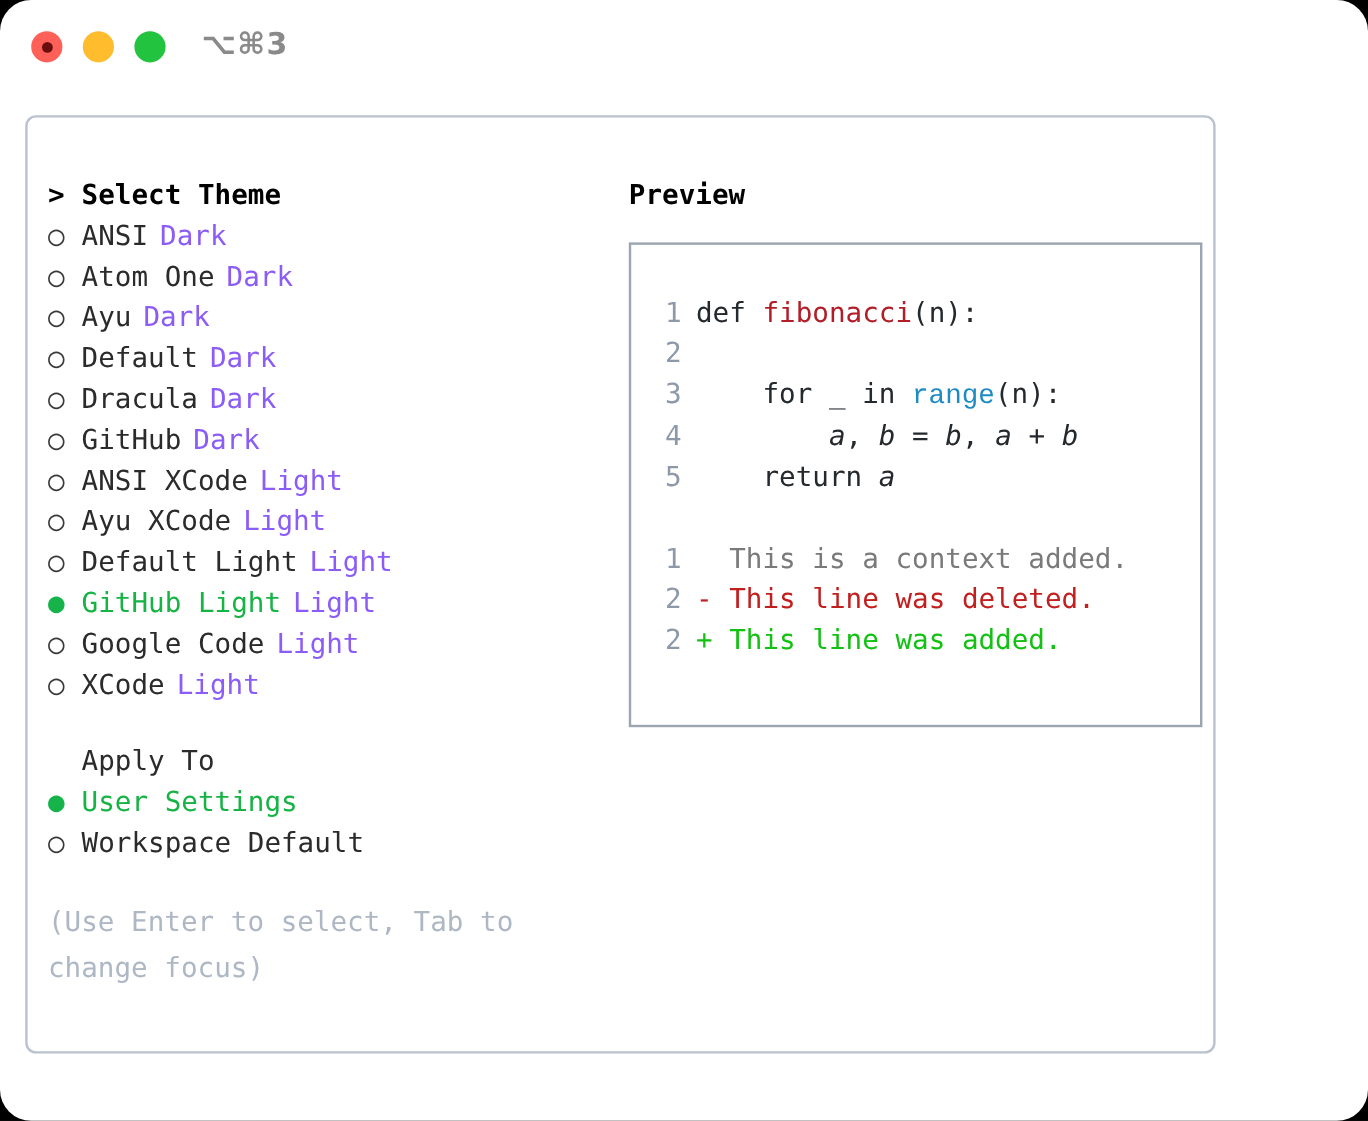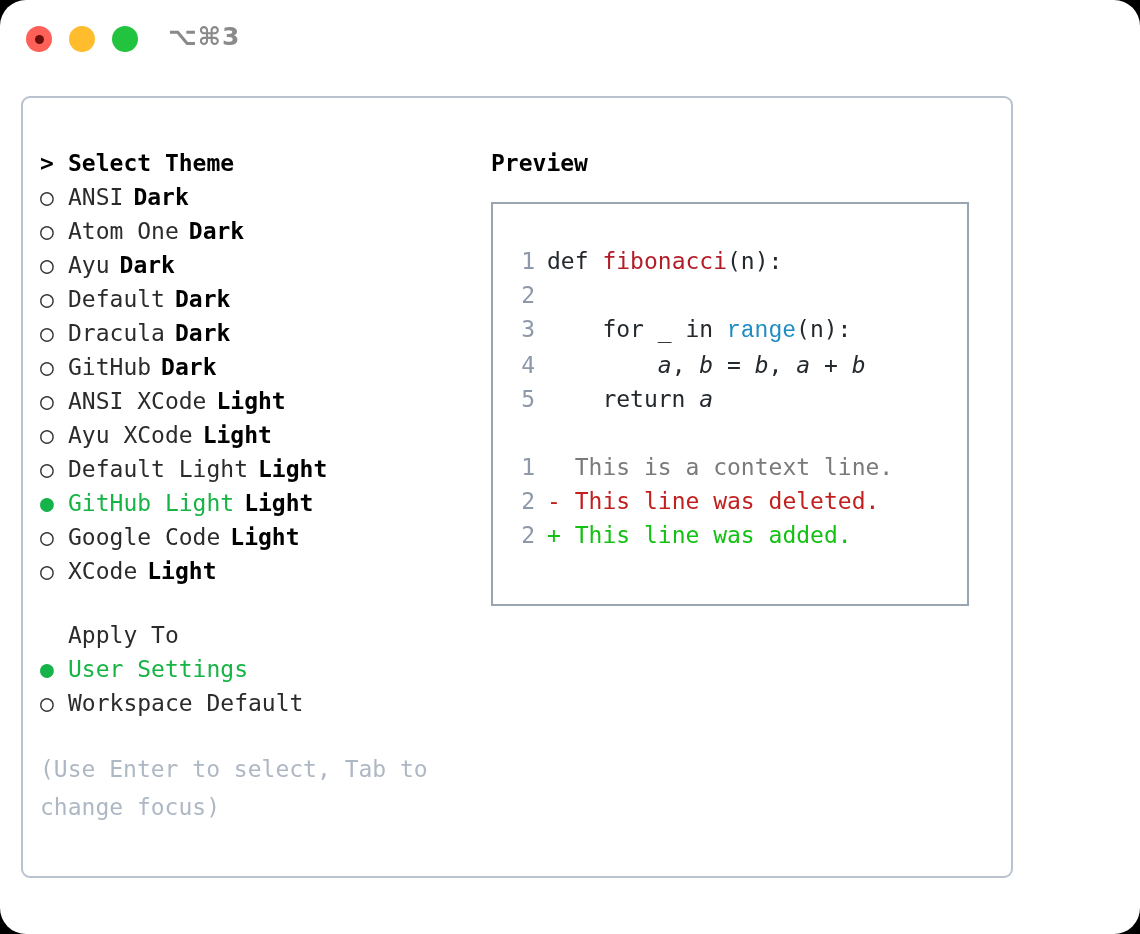--- a/index.html
+++ b/index.html
@@ -122,23 +122,22 @@
     color: #2b2b2b;
   }
   .row.header .row-title {
     font-weight: bold;
     color: #000000;
   }
   .row.selected .row-title {
     color: #16b345;
   }
   .row-suffix {
-    color: #000000;
+    color: #8b5cf6;
     margin-left: 10px;
-    font-weight: bold;
   }
 
   .spacer-sm { height: 30px; }
 
   .section-heading {
     display: flex;
     align-items: center;
     height: 34px;
     font-size: 23px;
     line-height: 34px;
@@ -152,21 +151,21 @@
     top: 652px;
     width: 420px;
     font-size: 23px;
     line-height: 38px;
     color: #aeb7c4;
   }
 
   
   .right-col {
     position: absolute;
-    left: 468px;
+    left: 501px;
     top: 48px;
     width: 500px;
   }
   .preview-label {
     font-size: 23px;
     font-weight: bold;
     color: #000000;
     line-height: 34px;
   }
   .preview-box {
@@ -271,21 +270,21 @@
           <div class="code-area">
             <div id="code-lines">
                 <div class="code-line"><span class="lineno">1</span><span><span class="code-text">def </span><span class="tok-fn">fibonacci</span><span class="code-text">(n):</span></span></div>
                 <div class="code-line"><span class="lineno">2</span></div>
                 <div class="code-line"><span class="lineno">3</span><span><span class="code-text">    for _ in </span><span class="tok-builtin">range</span><span class="code-text">(n):</span></span></div>
                 <div class="code-line"><span class="lineno">4</span><span><span class="code-text">        </span><span class="tok-var">a</span><span class="code-text">, </span><span class="tok-var">b</span><span class="code-text"> = </span><span class="tok-var">b</span><span class="code-text">, </span><span class="tok-var">a</span><span class="code-text"> + </span><span class="tok-var">b</span></span></div>
                 <div class="code-line"><span class="lineno">5</span><span><span class="code-text">    return </span><span class="tok-var">a</span></span></div>
               </div>
             <div class="blank-line"></div>
             <div id="diff-lines">
-                <div class="code-line"><span class="lineno">1</span><span class="diff-ctx"> </span><span class="diff-ctx"> This is a context line.</span></div>
+                <div class="code-line"><span class="lineno">1</span><span class="diff-ctx"> </span><span class="diff-ctx"> This is a context added.</span></div>
                 <div class="code-line"><span class="lineno">2</span><span class="diff-del">-</span><span class="diff-del"> This line was deleted.</span></div>
                 <div class="code-line"><span class="lineno">2</span><span class="diff-add">+</span><span class="diff-add"> This line was added.</span></div>
               </div>
           </div>
         </div>
       </div>
 
     </div>
   </div>
 </div>

